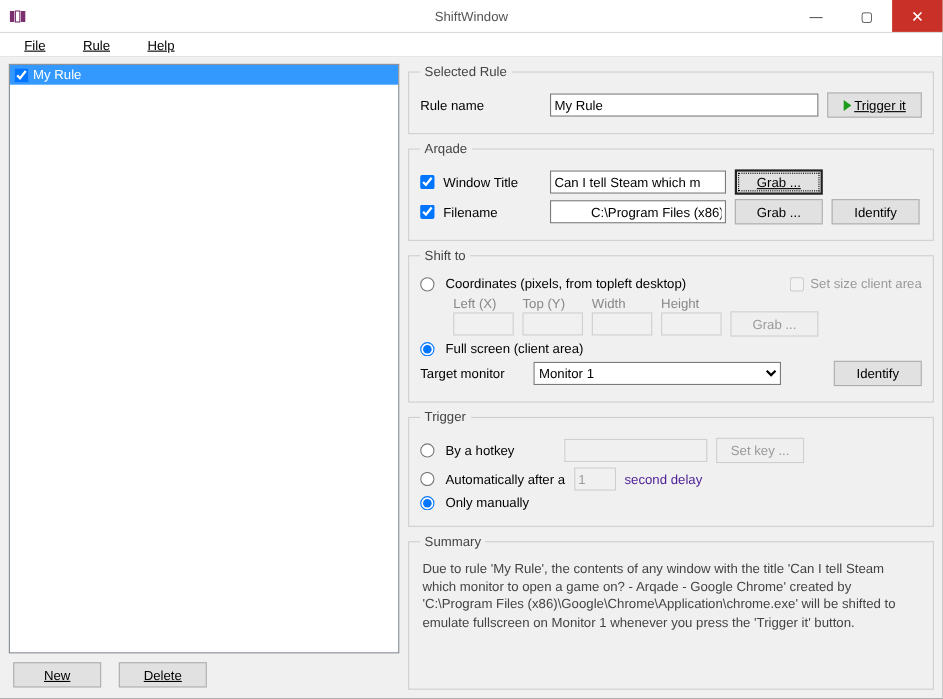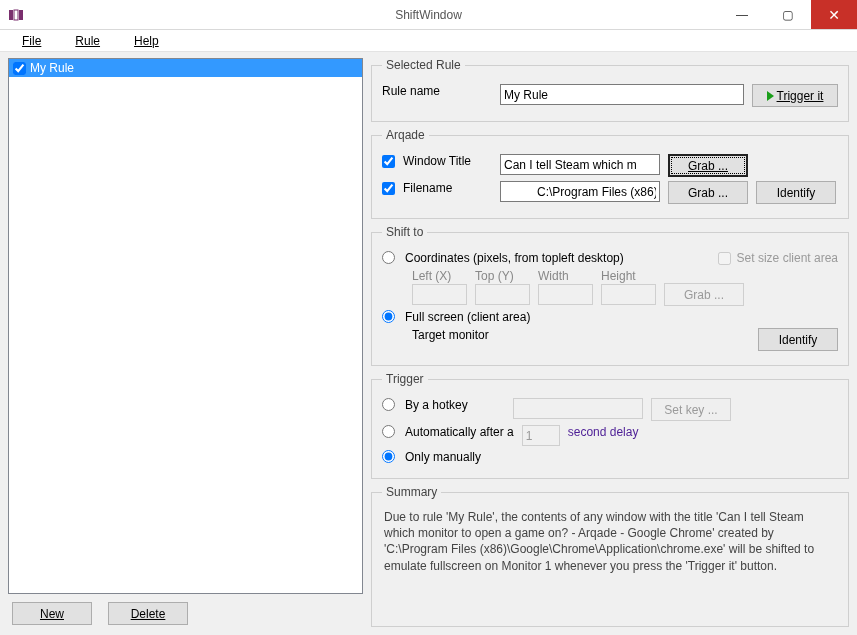--- a/index.html
+++ b/index.html
@@ -128,21 +128,21 @@
     border:1px solid #cfcfcf;
     padding: 8px 10px 10px 10px;
     margin:0;
   }
   legend {
     padding: 0 4px;
     color:#444;
   }
   .row {
     display:flex;
-    align-items:flex-start;
+    align-items:center;
     gap:8px;
     margin: 4px 0;
   }
   .label-col {
     width:110px;
     display:flex;
     align-items:center;
     gap:6px;
   }
   input[type=text] {
@@ -296,22 +296,25 @@
           <input type="text" disabled="" style="">
           <input type="text" disabled="" style="">
           <input type="text" disabled="" style="">
           <input type="text" disabled="" style="">
           <button class="btn wide" disabled="">Grab ...</button>
         </div>
         <div class="row" style="">
           <input type="radio" name="shift" checked="" style="">
           <span>Full screen (client area)</span>
         </div>
-        <div class="row" style="margin-left:30px;">
+        <div class="row" style="">
           <span style="width:95px;">Target monitor</span>
+          <select style="width:225px;">
+            <option>Monitor 1</option>
+          </select>
           <button class="btn wide" style="margin-left:auto;">Identify</button>
         </div>
       </fieldset>
 
       <fieldset>
         <legend>Trigger</legend>
         <div class="row">
           <input type="radio" name="trig" style="">
           <span style="width:100px;">By a hotkey</span>
           <input type="text" style="width: 130px;" disabled="">

